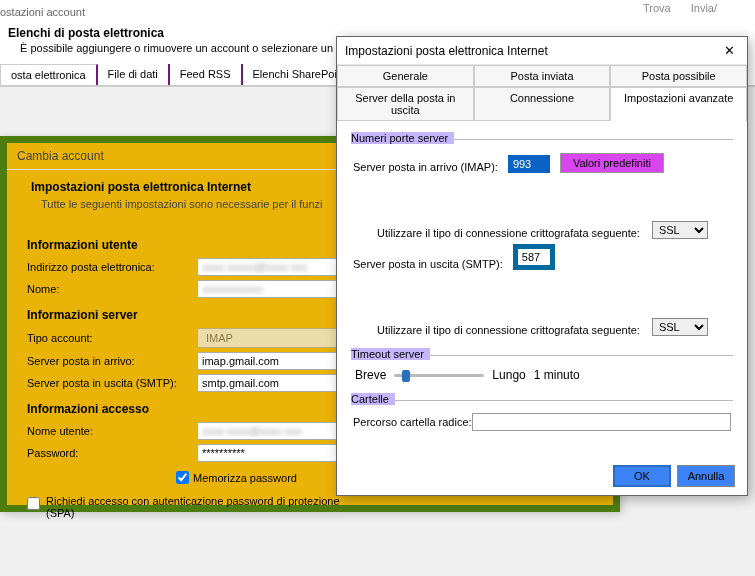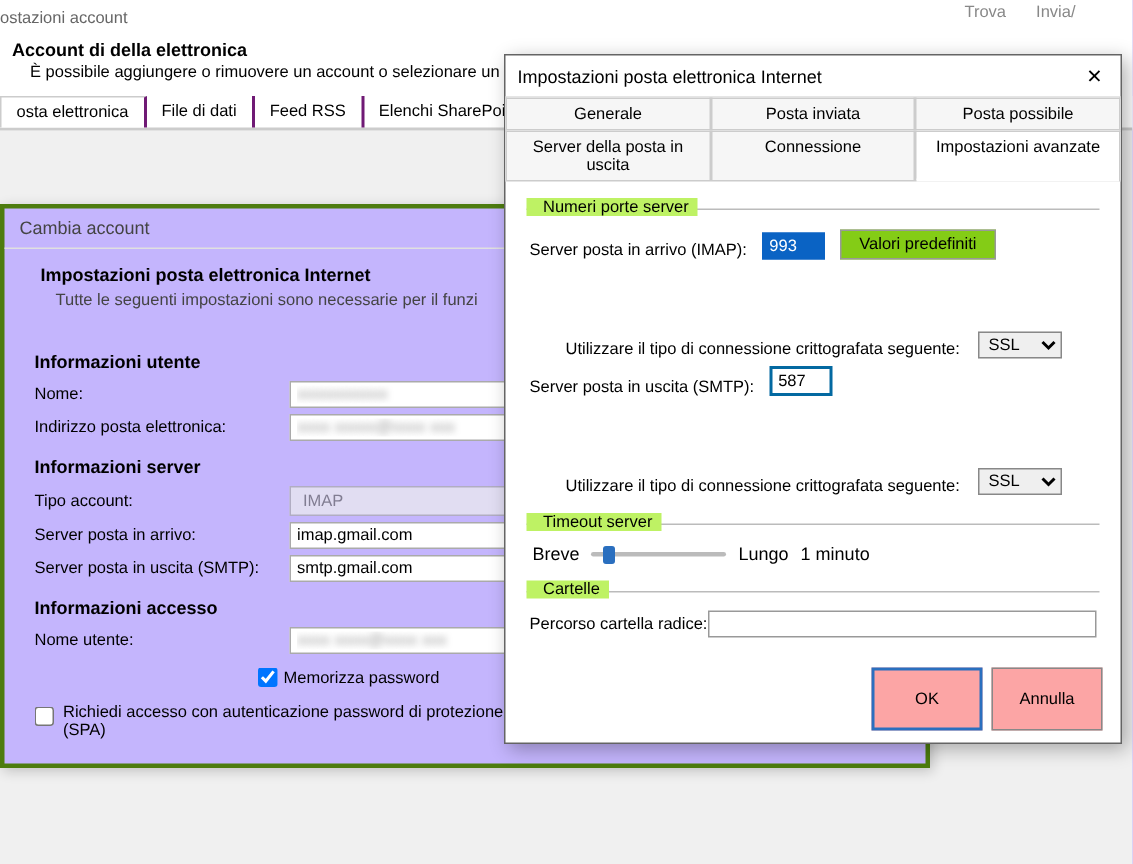--- a/index.html
+++ b/index.html
@@ -35,22 +35,22 @@
     font-size: 11px;
     padding: 2px 8px;
   }
 
   .cambia-window {
     position: absolute;
     top: 136px;
     left: 0;
     width: 620px;
     height: 376px;
-    background: #c4b5fd;
-    border: 3px solid #4d7c0f;
+    background: #eab308;
+    border: 7px solid #4d7c0f;
     box-shadow: 2px 2px 8px rgba(0,0,0,0.2);
   }
   .cambia-title { padding: 6px 10px; font-size: 12px; color: #444; border-bottom: 1px solid #e0e0e0;}
   .cambia-head { padding: 10px 24px 4px 24px; font-weight: bold; font-size: 12px; }
   .cambia-sub { padding: 0 34px 10px 34px; font-size: 11px; color: #444; }
   .cambia-body { padding: 8px 20px; }
   .section-title { font-weight: bold; font-size: 12px; margin: 10px 0 6px 0; }
   .form-row { display: flex; align-items: center; margin: 4px 0; }
   .form-row label { width: 170px; font-size: 11px; }
   .form-row input, .form-row select {
@@ -110,36 +110,35 @@
   .fieldset {
     border: none;
     border-top: 1px solid #bbb;
     margin: 8px 0 12px 0;
     padding: 8px 2px 2px 2px;
     position: relative;
   }
   .fieldset-legend {
     position: absolute;
     top: -8px; left: 0;
-    background: #bef264;
+    background: #c4b5fd;
     padding-right: 6px;
     font-size: 11px;
-    padding-left: 11px;
   }
   .inet-row { display: flex; align-items: flex-end; margin: 5px 0; font-size: 11px; }
   .inet-row .lbl { flex: 0 0 auto; }
   .port-input {
     width: 42px; font-size: 11px; padding: 2px 4px;
-    border: 2px solid #0369a1; margin: 0 10px;
+    border: 5px solid #0369a1; margin: 0 10px;
   }
   .port-input.highlight { background: #0a63c4; color: #fff; border: 1px solid #0a63c4; }
   .small-btn {
     padding: 3px 12px;
     font-size: 11px;
-    background: #84cc16;
+    background: #d946ef;
     border: 1px solid #999;
     cursor: pointer;
   }
   .enc-select {
     width: 56px; font-size: 11px; padding: 1px 2px;
     border: 1px solid #888; margin-left: 12px;
   }
   .indent-row { margin-left: 24px; margin-top: 48px; }
   .timeout-row { display: flex; align-items: center; gap: 8px; font-size: 12px; padding: 4px 2px; }
   .slider-track {
@@ -150,61 +149,61 @@
     width: 8px; height: 12px;
     background: #2a6fbf; border-radius: 2px;
   }
   .folder-row { display: flex; align-items: center; gap: 0; font-size: 11px; margin: 4px 0; }
   .folder-input { flex: 1; border: 1px solid #999; padding: 2px 4px; font-size: 11px; }
   .inet-buttons {
     position: absolute; bottom: 8px; right: 12px;
     display: flex; gap: 6px;
   }
   .inet-buttons button {
-    width: 74px; padding: 13px 0;
-    font-size: 11px;
-    background: #fca5a5;
+    width: 58px; padding: 3px 0;
+    font-size: 11px;
+    background: #3b82f6;
     border: 1px solid #888;
     cursor: pointer;
   }
   .inet-buttons button.ok { border: 2px solid #2a6fbf; }
 </style>
 </head>
 <body>
 
 <div class="bg-window">
   <div class="bg-title">ostazioni account</div>
   <div class="bg-top-btns">
     <span>Trova</span>
     <span>Invia/</span>
   </div>
-  <div class="bg-heading">Account di della elettronica</div>
+  <div class="bg-heading">Elenchi di posta elettronica</div>
   <div class="bg-desc">È possibile aggiungere o rimuovere un account o selezionare un ac</div>
   <div class="bg-tabs">
     <div class="bg-tab active">osta elettronica</div>
     <div class="bg-tab">File di dati</div>
     <div class="bg-tab">Feed RSS</div>
     <div class="bg-tab">Elenchi SharePoint</div>
     <div class="bg-tab">Calend</div>
   </div>
 </div>
 
 <div class="cambia-window">
   <div class="cambia-title">Cambia account</div>
   <div class="cambia-head">Impostazioni posta elettronica Internet</div>
   <div class="cambia-sub">Tutte le seguenti impostazioni sono necessarie per il funzi</div>
   <div class="cambia-body">
     <div class="section-title">Informazioni utente</div>
     <div class="form-row">
+      <label>Indirizzo posta elettronica:</label>
+      <input type="text" class="blurred" value="xxxx xxxxx@xxxx xxx" style="">
+    </div>
+    <div class="form-row">
       <label>Nome:</label>
       <input type="text" class="blurred" value="xxxxxxxxxxx" style="">
-    </div>
-    <div class="form-row">
-      <label>Indirizzo posta elettronica:</label>
-      <input type="text" class="blurred" value="xxxx xxxxx@xxxx xxx" style="">
     </div>
 
     <div class="section-title">Informazioni server</div>
     <div class="form-row">
       <label>Tipo account:</label>
       <select disabled="">
         <option>IMAP</option>
       </select>
     </div>
     <div class="form-row">
@@ -213,20 +212,24 @@
     </div>
     <div class="form-row">
       <label>Server posta in uscita (SMTP):</label>
       <input type="text" value="smtp.gmail.com" style="">
     </div>
 
     <div class="section-title">Informazioni accesso</div>
     <div class="form-row">
       <label>Nome utente:</label>
       <input type="text" class="blurred" value="xxxx xxxx@xxxx xxx" style="">
+    </div>
+    <div class="form-row">
+      <label>Password:</label>
+      <input type="text" value="**********" style="">
     </div>
     <div class="checkbox-row">
       <input type="checkbox" checked="" style="">
       <span>Memorizza password</span>
     </div>
     <div class="spa-row">
       <input type="checkbox" style="">
       <span style="max-width:310px">Richiedi accesso con autenticazione password di protezione (SPA)</span>
     </div>
   </div>

